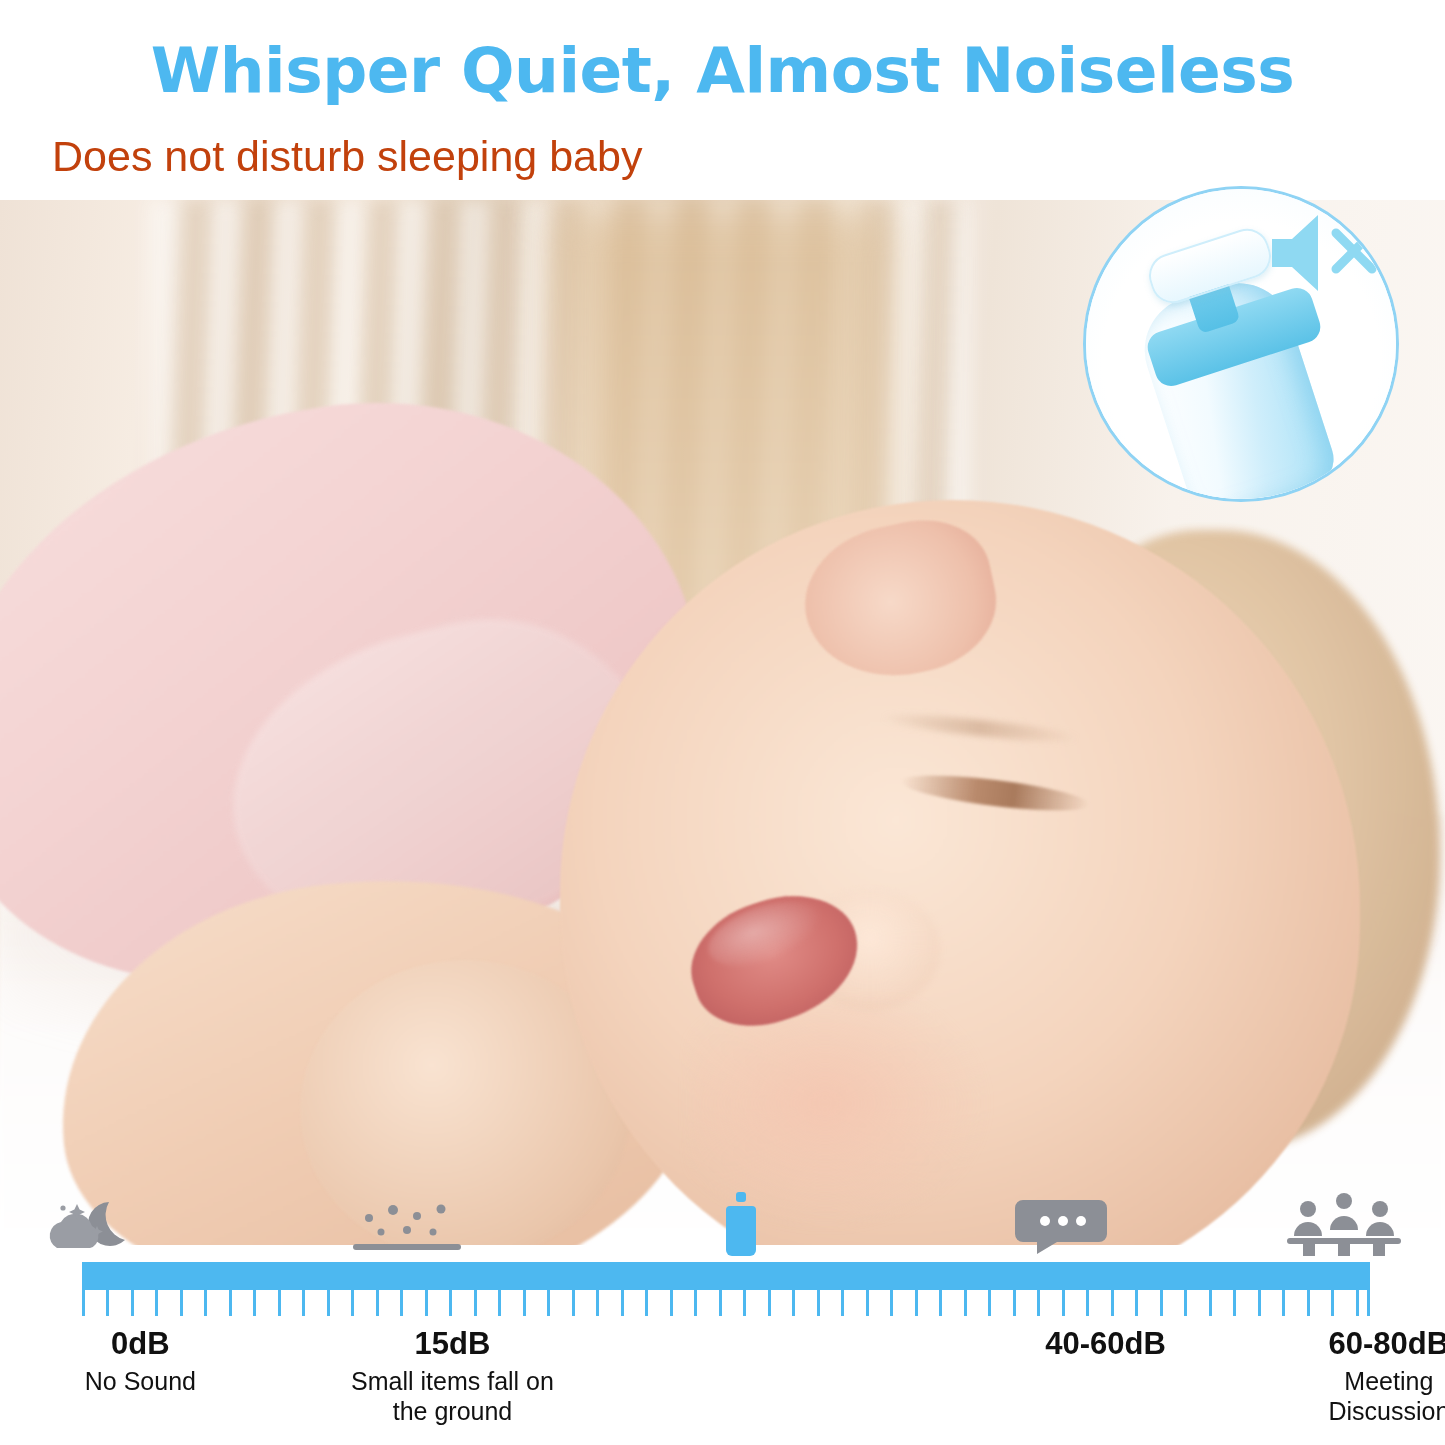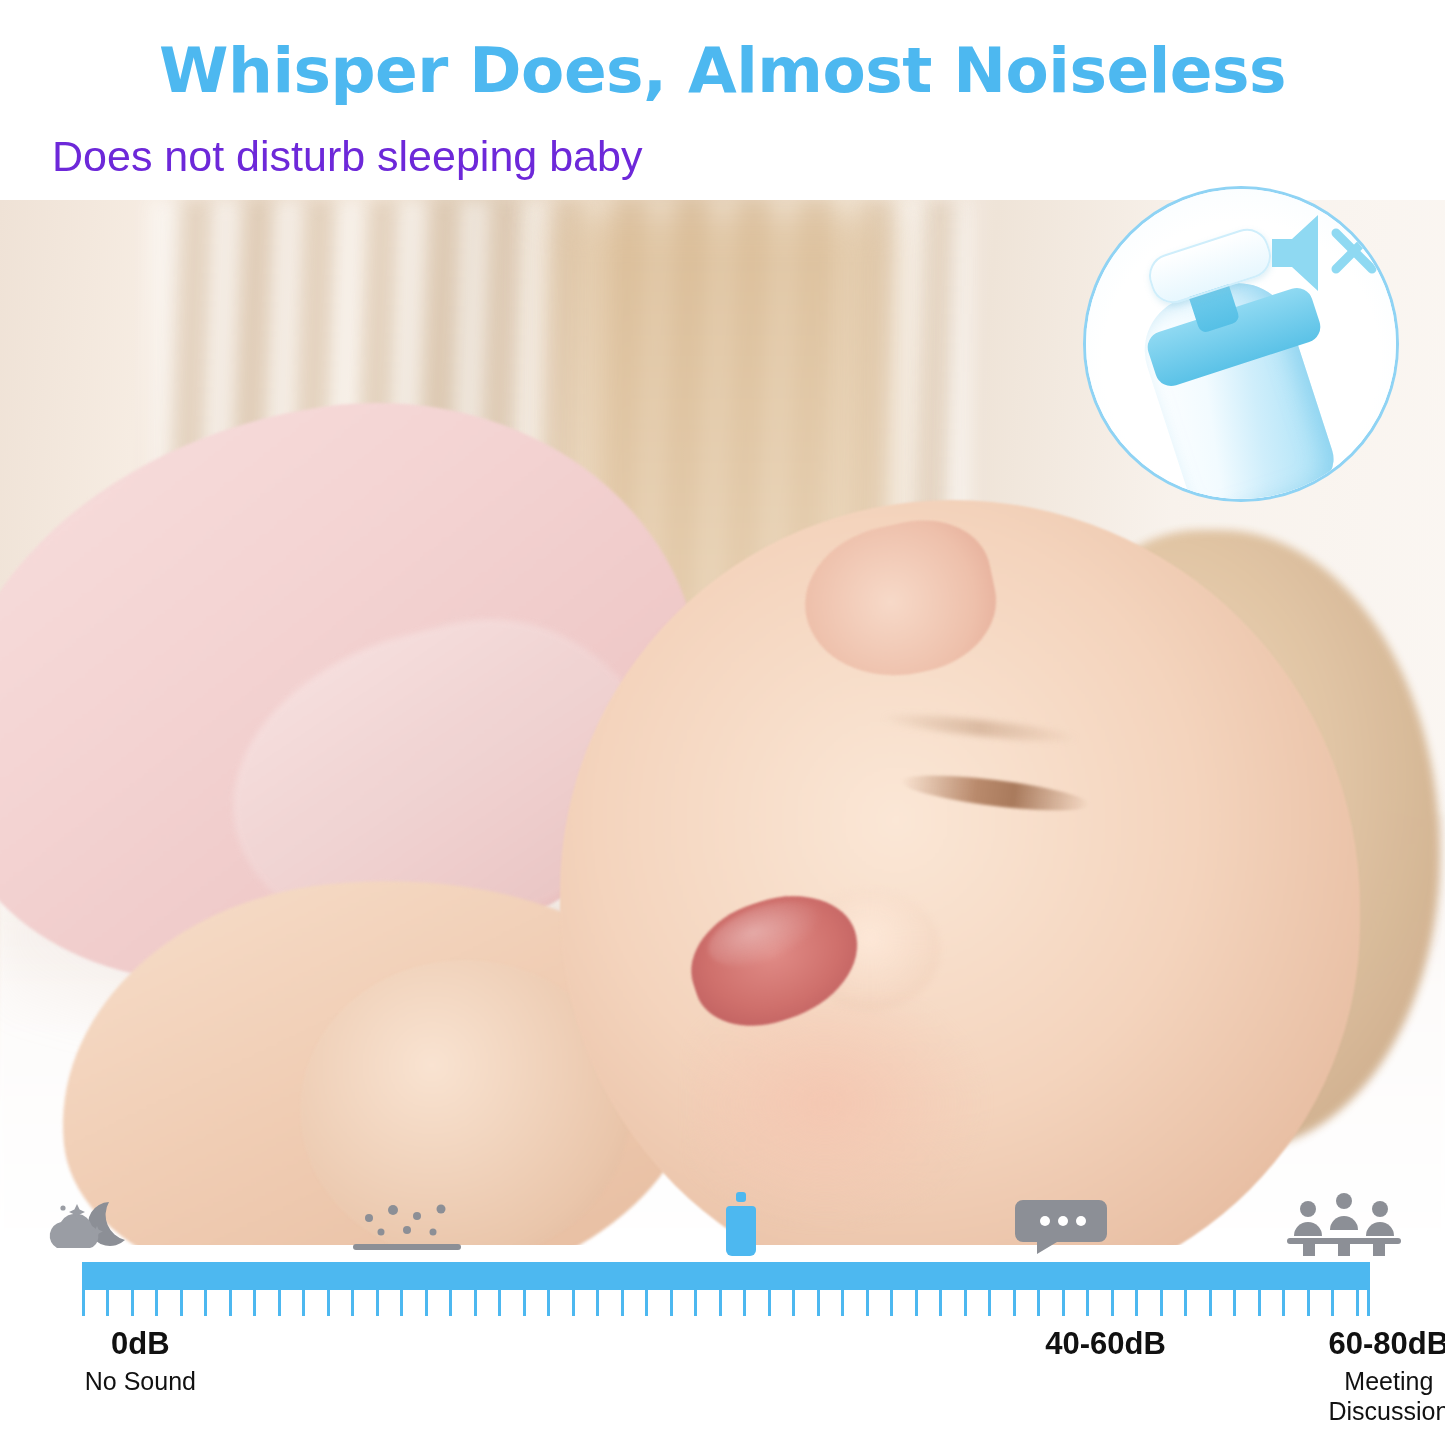--- a/index.html
+++ b/index.html
@@ -12,21 +12,21 @@
   .page{position:relative;width:1445px;height:1445px;overflow:hidden;background:#fff;}
 
   
   .headline{
     position:absolute;left:0;top:34px;width:1445px;text-align:center;
     font-size:63px;font-weight:bold;color:#4db8f0;letter-spacing:-0.5px;
     font-family:"DejaVu Sans", sans-serif;
   }
   .subhead{
     position:absolute;left:52px;top:132px;
-    font-size:43px;color:#6d28d9;
+    font-size:43px;color:#c2410c;
     font-family:"Liberation Sans", sans-serif;
   }
 
   
   .photo{
     position:absolute;left:0;top:200px;width:1445px;height:1045px;overflow:hidden;
     background:#efe6dd;
   }
   
   .bg-blur{
@@ -192,21 +192,21 @@
   }
   .lab .db{font-size:31px;font-weight:bold;margin-bottom:3px;}
   .lab .desc{font-size:25px;}
   .lab.accent .db, .lab.accent .desc{color:#4db8f0;}
 </style>
 </head>
 <body>
 
 <div class="page">
 
-  <div class="headline">Whisper Does, Almost Noiseless</div>
+  <div class="headline">Whisper Quiet, Almost Noiseless</div>
   <div class="subhead">Does not disturb sleeping baby</div>
 
   <div class="photo">
     <div class="bg-blur"></div>
     <div class="bg-slats"></div>
     <div class="bg-warm"></div>
     <div class="bed"></div>
     <div class="bed-shadow"></div>
 
     <div class="sleeve"></div>
@@ -307,20 +307,23 @@
 
     <div class="bar"></div>
     <div class="ticks"></div>
 
     <div class="labels">
       <div class="lab" style="left:6.6%;">
         <div class="db">0dB</div>
         <div class="desc" style="white-space:pre-line">No Sound</div>
       </div>
       <div class="lab" style="left:28.2%;">
+        <div class="db">15dB</div>
+        <div class="desc" style="white-space:pre-line">Small items fall on
+the ground</div>
       </div>
       <div class="lab" style="left:73.4%;">
         <div class="db">40-60dB</div>
       </div>
       <div class="lab" style="left:93.0%;">
         <div class="db">60-80dB</div>
         <div class="desc" style="white-space:pre-line">Meeting
 Discussion</div>
       </div>
     </div>

